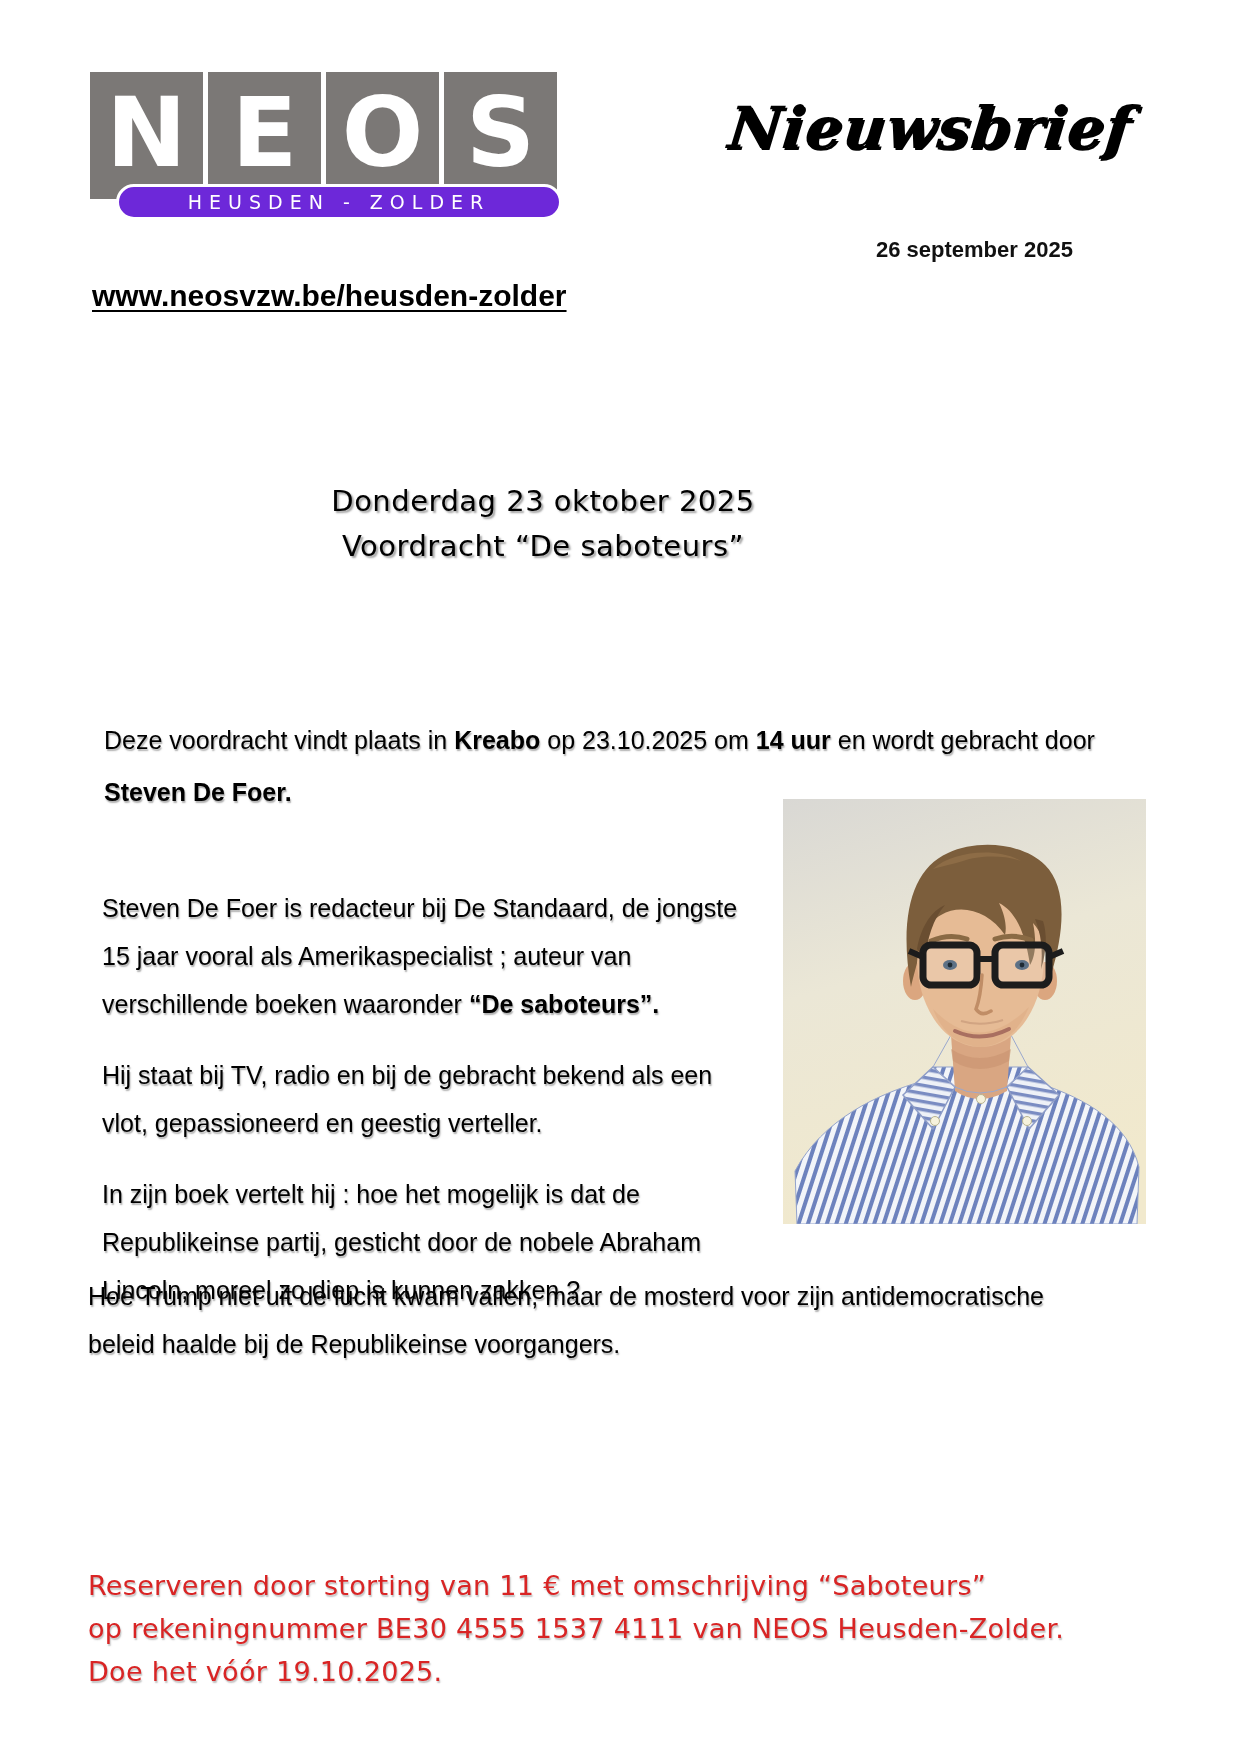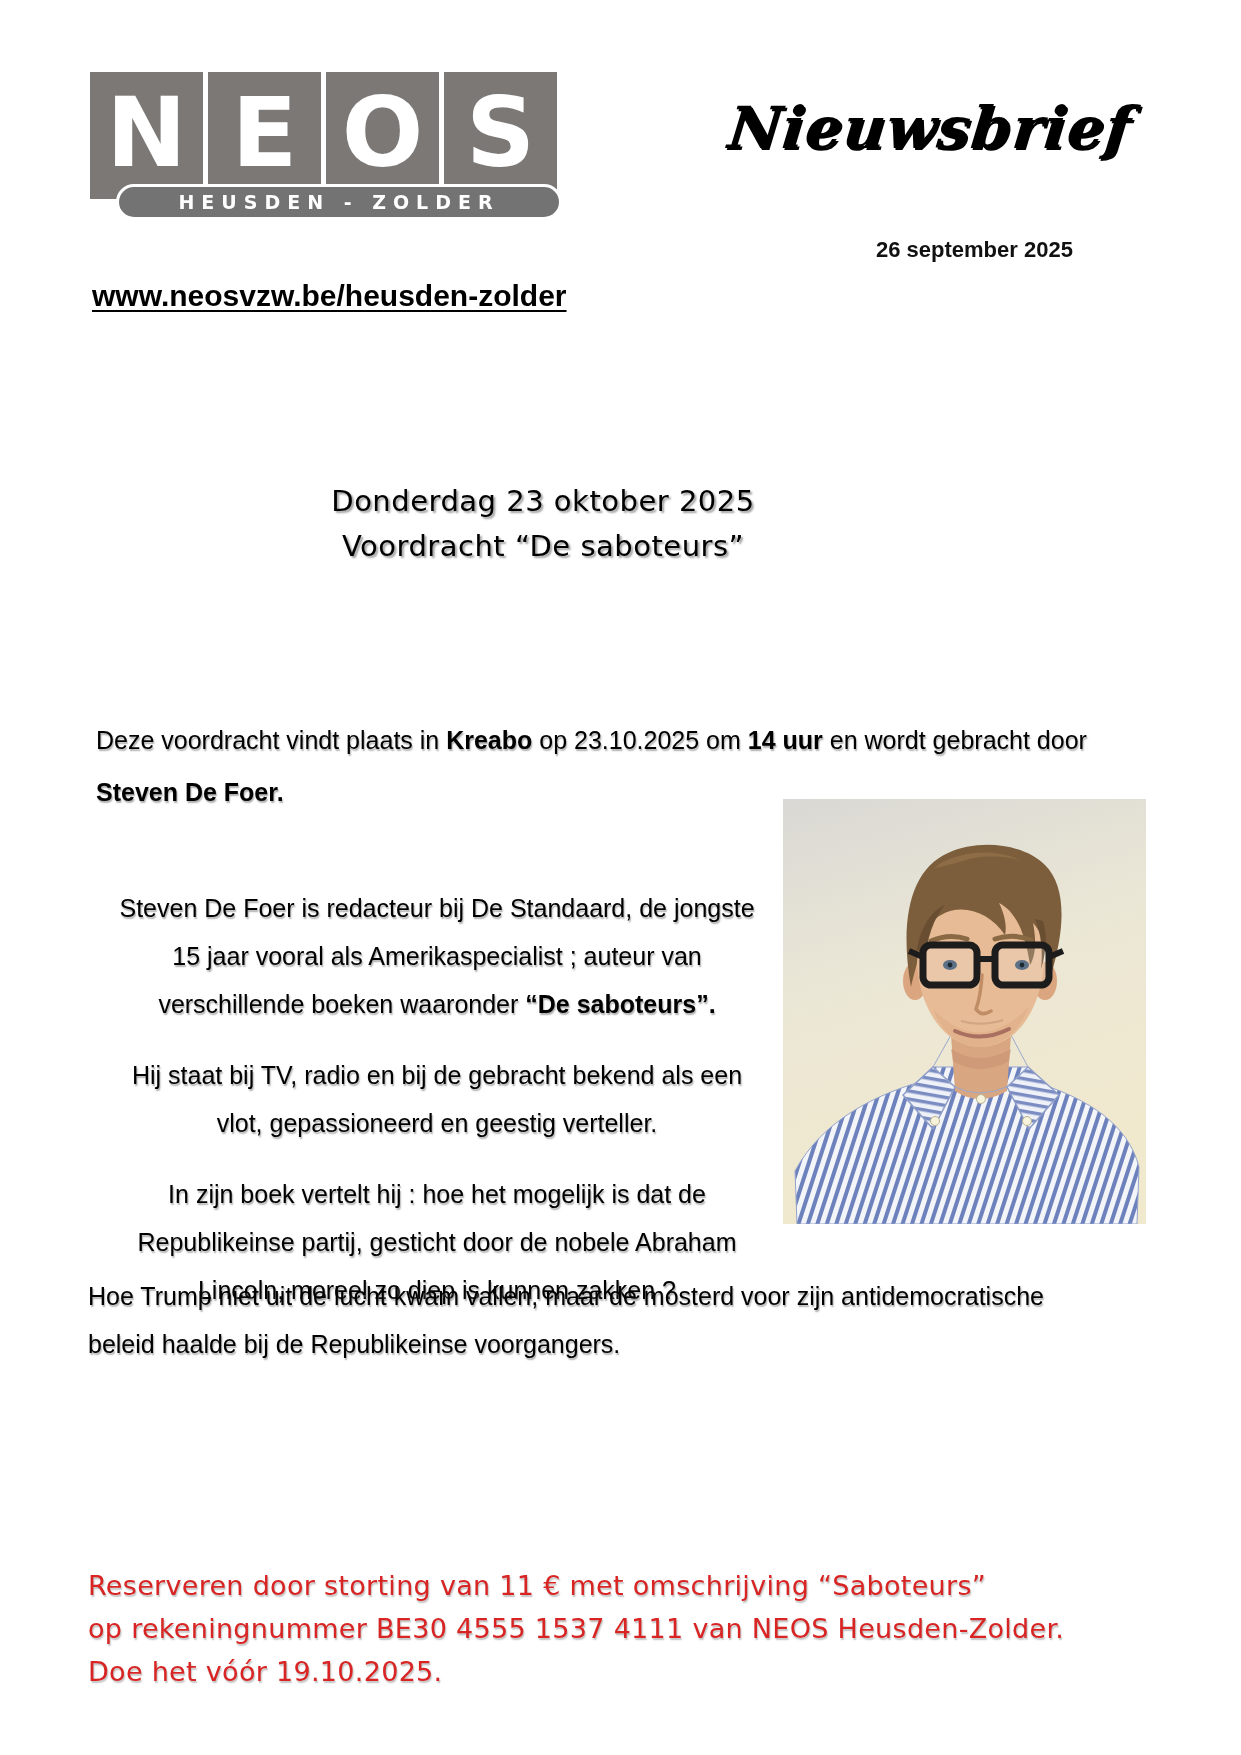--- a/index.html
+++ b/index.html
@@ -21,28 +21,28 @@
     color:#ffffff;
     font-family:"DejaVu Sans",sans-serif;
     font-weight:bold;
     font-size:96px;
     line-height:1;
     padding-bottom:6px;box-sizing:border-box;
   }
   .logo-banner{
     position:absolute;left:26px;top:112px;
     width:446px;height:36px;
-    background:#737373;
+    background:#6d28d9;
     border:3px solid #ffffff;
     border-radius:21px;
     box-sizing:border-box;
     display:flex;align-items:center;justify-content:center;
     color:#ffffff;
     font-family:"DejaVu Sans",sans-serif;
-    font-weight:bold;
+    font-weight:normal;
     font-size:19px;
     letter-spacing:7px;
     white-space:nowrap;
   }
   
   .script-title{
     position:absolute;left:720px;top:94px;width:420px;
     text-align:center;
     font-family:"DejaVu Serif",serif;
     font-style:italic;
@@ -71,23 +71,23 @@
     text-align:center;
     font-family:"DejaVu Sans",sans-serif;
     font-size:29px;
     line-height:45px;
     color:#000;
     text-shadow:2px 2px 2px rgba(130,130,130,0.75);
     letter-spacing:0.5px;
   }
   
   .bodytext{color:#000;font-size:25px;text-shadow:1px 1.5px 1.5px rgba(110,110,110,0.55);}
-  .intro{position:absolute;left:96px;top:714px;width:1100px;line-height:52px;}
+  .intro{position:absolute;left:104px;top:714px;width:1100px;line-height:52px;}
   .left-col{position:absolute;left:88px;top:884px;width:690px;line-height:48px;}
-  .left-col .para{margin:0 0 23px 8px;text-align:center;}
+  .left-col .para{margin:0 0 23px 14px;}
   .full-para{position:absolute;left:88px;top:1272px;width:1120px;line-height:48px;}
   .tline{white-space:nowrap;}
   .b{font-weight:bold;}
   
   .photo{
     position:absolute;left:783px;top:799px;width:363px;height:425px;
     overflow:hidden;
   }
   .photo svg{display:block;}
   

